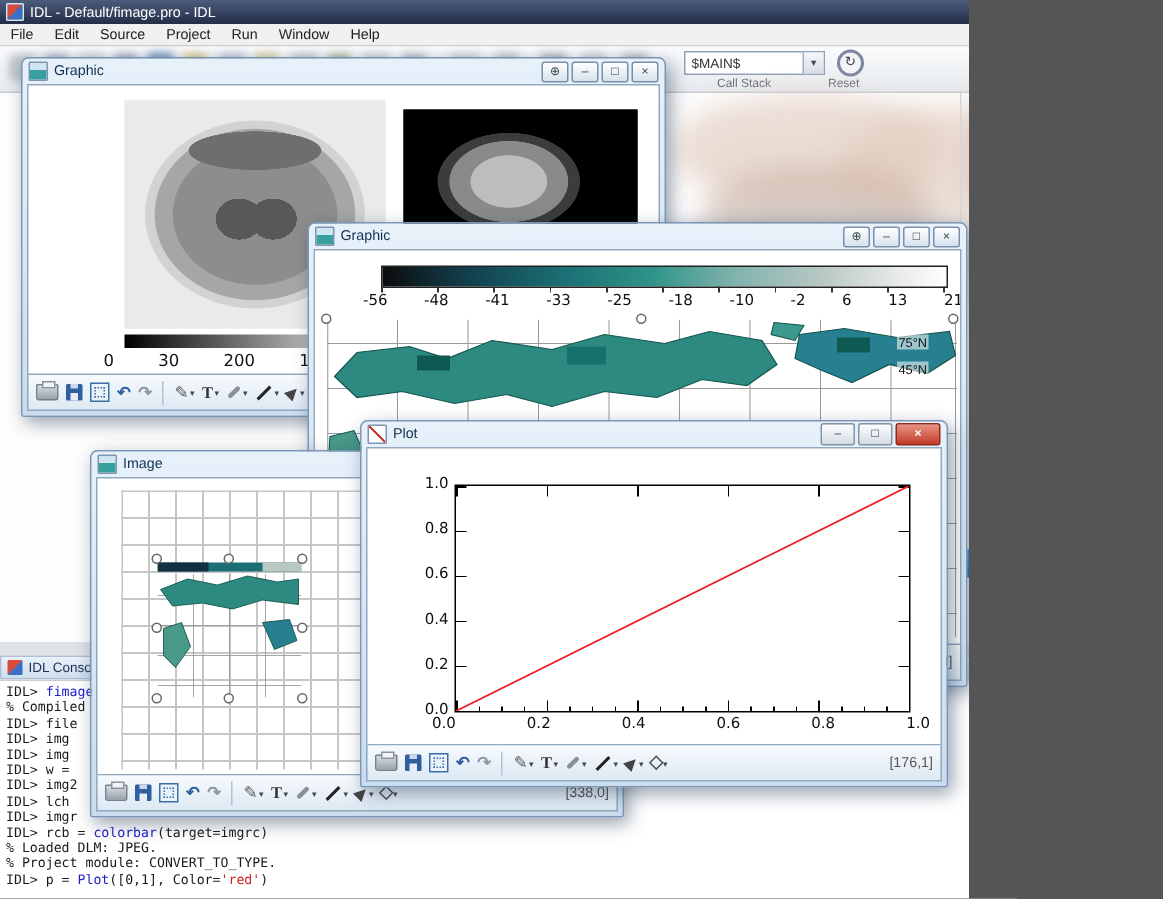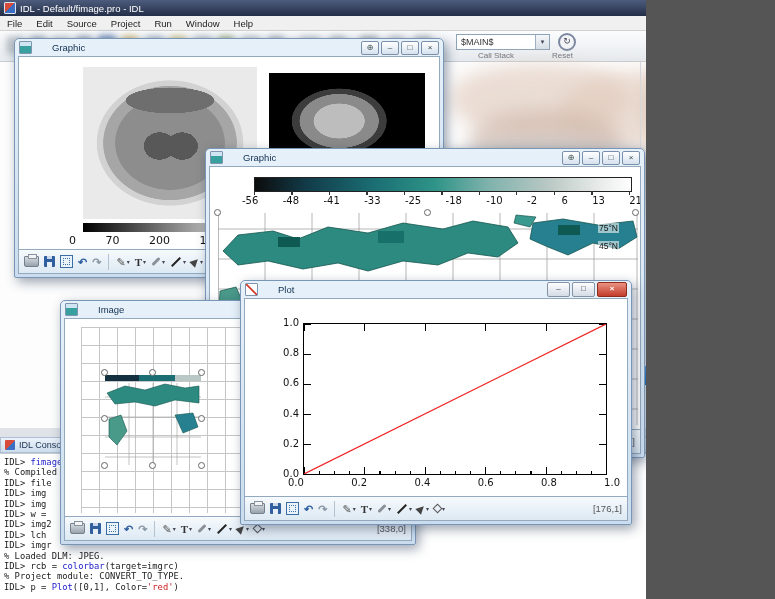--- a/index.html
+++ b/index.html
@@ -50,21 +50,21 @@
   .folder{width:13px;height:9px;background:linear-gradient(#ffe9a8,#f2c64a);border:1px solid #c49a3c;
           border-radius:1px;position:relative;}
   .folder::before{content:"";position:absolute;top:-3px;left:0;width:6px;height:2px;background:#f2c64a;
           border:1px solid #c49a3c;border-bottom:none;}
   .fplus::after{content:"+";position:absolute;right:-3px;top:-7px;color:#2a8a2a;font-weight:bold;font-size:9px;}
   .hdr-x{font-size:10px;color:#777;line-height:10px;}
   .hdr-caret{font-size:7px;color:#556;}
   
   .fwin{position:absolute;background:linear-gradient(#e7f1fa,#cadcee);border:1px solid #7a96b6;
         border-radius:5px 5px 2px 2px;box-shadow:3px 4px 12px rgba(30,50,80,.45);box-sizing:border-box;}
-  .fwin .tb{height:17px;display:flex;align-items:center;gap:20px;padding:0 4px;font-size:9.5px;color:#12304f;}
+  .fwin .tb{height:17px;display:flex;align-items:center;gap:4px;padding:0 4px;font-size:9.5px;color:#12304f;}
   .fwin .inner{position:absolute;left:3px;right:3px;top:17px;bottom:27px;background:#fff;
                border:1px solid #93a9bd;overflow:hidden;box-sizing:border-box;}
   .fwin .tools{position:absolute;left:3px;right:3px;bottom:3px;height:24px;display:flex;align-items:center;
                padding:0 5px;background:linear-gradient(#f6fafd,#dde9f3);border:1px solid #93a9bd;
                border-top:none;box-sizing:border-box;}
   .winbtns{margin-left:auto;display:flex;gap:2px;}
   .wbtn{width:16px;height:12px;border:1px solid #7a90aa;border-radius:2px;
         background:linear-gradient(#ffffff,#d6e2ee);font-size:8px;line-height:11px;text-align:center;color:#344;}
   .w7{width:21px;height:13px;border:1px solid #8494a6;border-radius:2px;background:linear-gradient(#fdfdfe,#d4dce6);
       font-size:8px;line-height:12px;text-align:center;color:#334;}
@@ -213,22 +213,22 @@
   <div id="console-body" class="abs">
       <div class="console-line"><span style="color: rgb(26, 26, 26);">IDL&gt; </span><span style="color: rgb(34, 34, 204);">fimage</span></div>
       <div class="console-line"><span style="color: rgb(26, 26, 26);">% Compiled m</span></div>
       <div class="console-line"><span style="color: rgb(26, 26, 26);">IDL&gt; file</span></div>
       <div class="console-line"><span style="color: rgb(26, 26, 26);">IDL&gt; img</span></div>
       <div class="console-line"><span style="color: rgb(26, 26, 26);">IDL&gt; img</span></div>
       <div class="console-line"><span style="color: rgb(26, 26, 26);">IDL&gt; w = </span></div>
       <div class="console-line"><span style="color: rgb(26, 26, 26);">IDL&gt; img2</span></div>
       <div class="console-line"><span style="color: rgb(26, 26, 26);">IDL&gt; lch</span></div>
       <div class="console-line"><span style="color: rgb(26, 26, 26);">IDL&gt; imgr</span></div>
+      <div class="console-line"><span style="color: rgb(26, 26, 26);">IDL&gt; rcb = </span><span style="color: rgb(34, 34, 204);">colorbar</span><span style="color: rgb(26, 26, 26);">(target=imgrc)</span></div>
       <div class="console-line"><span style="color: rgb(26, 26, 26);">% Loaded DLM: JPEG.</span></div>
-      <div class="console-line"><span style="color: rgb(26, 26, 26);">IDL&gt; rcb = </span><span style="color: rgb(34, 34, 204);">colorbar</span><span style="color: rgb(26, 26, 26);">(target=imgrc)</span></div>
       <div class="console-line"><span style="color: rgb(26, 26, 26);">% Project module: CONVERT_TO_TYPE.</span></div>
       <div class="console-line"><span style="color: rgb(26, 26, 26);">IDL&gt; p = </span><span style="color: rgb(34, 34, 204);">Plot</span><span style="color: rgb(26, 26, 26);">([0,1], Color=</span><span style="color: rgb(204, 34, 34);">'red'</span><span style="color: rgb(26, 26, 26);">)</span></div>
     </div>
 
   <div class="fwin" style="left:14px;top:38px;width:430px;height:240px;z-index:10;">
     <div class="tb">
       <span class="gicon"></span>
       <span>Graphic</span>
       <span class="winbtns">
         <span class="wbtn">⊕</span>
@@ -236,21 +236,21 @@
         <span class="wbtn">□</span>
         <span class="wbtn">×</span>
       </span>
     </div>
     <div class="inner">
       <div class="brain-left"></div>
       <div class="brain-right"></div>
       <div class="grayramp"></div>
       <div class="tickrow" style="left:50px;top:177px;width:202px;font-size:11px;font-family:'DejaVu Sans',sans-serif;">
           <span>0</span>
-          <span>70</span>
+          <span>30</span>
           <span>200</span>
           <span>150</span>
           <span>200</span>
         </div>
     </div>
     <div class="tools">
       <div class="ticons">
           <span class="tbtn">
             <span class="icon-print"></span>
           </span>

